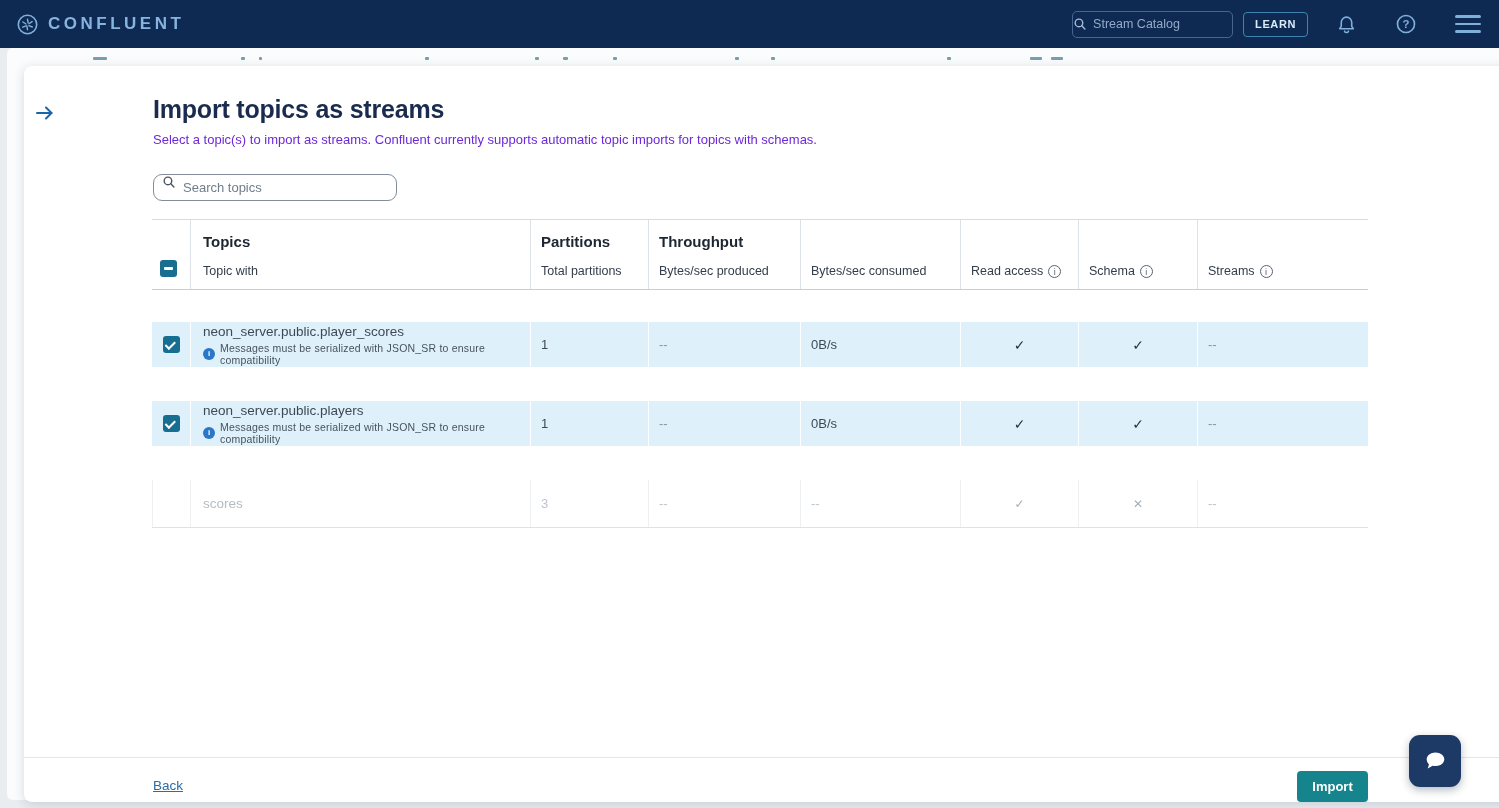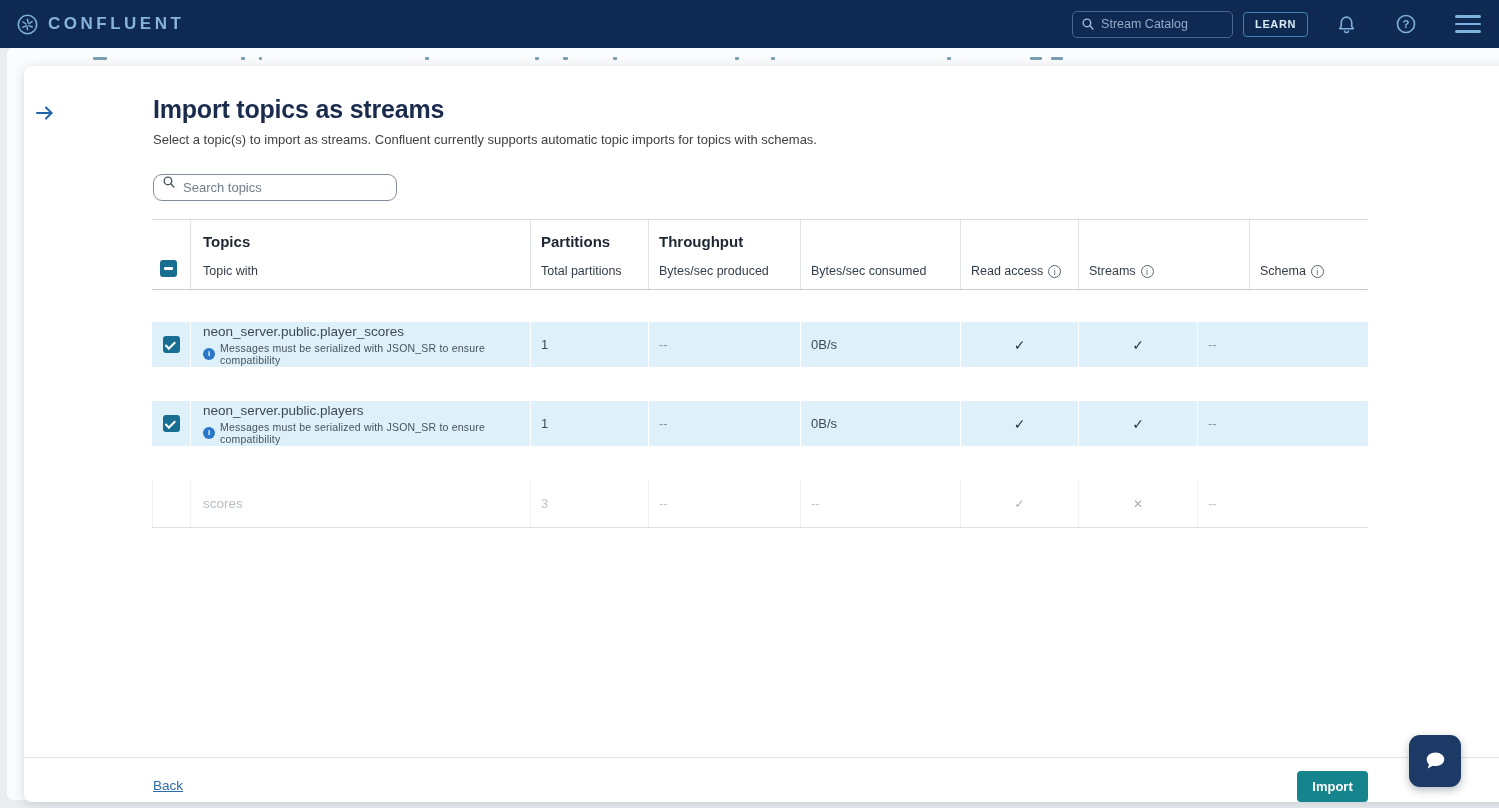--- a/index.html
+++ b/index.html
@@ -16,21 +16,21 @@
     position:absolute; left:0; top:0; width:1499px; height:48px;
     background:#0f2a52; display:flex; align-items:center; z-index:30;
   }
   .brand { display:flex; align-items:center; margin-left:16px; cursor:pointer; }
   .brand-text {
     color:#87b4de; font-size:17px; font-weight:600; letter-spacing:3.5px; margin-left:9px;
   }
   .nav-right { position:absolute; right:18px; top:0; height:48px; display:flex; align-items:center; }
   .nav-search {
     width:161px; height:27px; border:1px solid #486592; border-radius:5px;
-    display:flex; align-items:center; padding:0 8px; margin-right:10px;
+    display:flex; align-items:center; padding:0 0; margin-right:10px;
   }
   .nav-search input {
     background:transparent; border:none; outline:none; width:118px; margin-left:6px;
     color:#c6d4e8; font-size:12.5px; font-family:"Liberation Sans", sans-serif;
   }
   .nav-search input::placeholder { color:#93a9c9; }
   .learn-btn {
     height:25px; padding:0 11px; background:transparent; border:1px solid #3d85b0;
     border-radius:4px; color:#d9ecf7; font-size:11px; font-weight:bold; letter-spacing:.6px;
     cursor:pointer; margin-right:28px; font-family:"Liberation Sans", sans-serif;
@@ -60,21 +60,21 @@
   .collapse-btn {
     position:absolute; left:8px; top:35px; width:26px; height:26px;
     background:transparent; border:none; cursor:pointer; padding:0;
   }
   .page-title {
     position:absolute; left:129px; top:29px;
     font-size:25px; font-weight:700; color:#1a2b4d; letter-spacing:-.2px;
   }
   .page-subtitle {
     position:absolute; left:129px; top:66px;
-    font-size:13px; color:#404040;
+    font-size:13px; color:#6d28d9;
   }
   .topic-search {
     position:absolute; left:129px; top:108px; width:244px; height:27px;
     border:1px solid #828d99; border-radius:9px; background:#fff;
     display:flex; padding:0 8px;
   }
   .topic-search input {
     border:none; outline:none; width:190px; margin-left:7px; font-size:13px;
     color:#313b46; font-family:"Liberation Sans", sans-serif; background:transparent;
   }
@@ -271,29 +271,29 @@
       </div>
       <div class="cell c-cons">
         <span class="sub">Bytes/sec consumed</span>
       </div>
       <div class="cell c-read">
         <span class="sub">
             <span>Read access</span>
             <i class="info-i"></i>
           </span>
       </div>
+      <div class="cell c-schema">
+        <span class="sub">
+            <span>Schema</span>
+            <i class="info-i"></i>
+          </span>
+      </div>
       <div class="cell c-streams">
         <span class="sub">
             <span>Streams</span>
-            <i class="info-i"></i>
-          </span>
-      </div>
-      <div class="cell c-schema">
-        <span class="sub">
-            <span>Schema</span>
             <i class="info-i"></i>
           </span>
       </div>
     </div>
 
     <div class="trow drow">
       <div class="cell c-check">
           <span class="cb checked"></span>
         </div>
       <div class="cell c-topic topic-cell">

